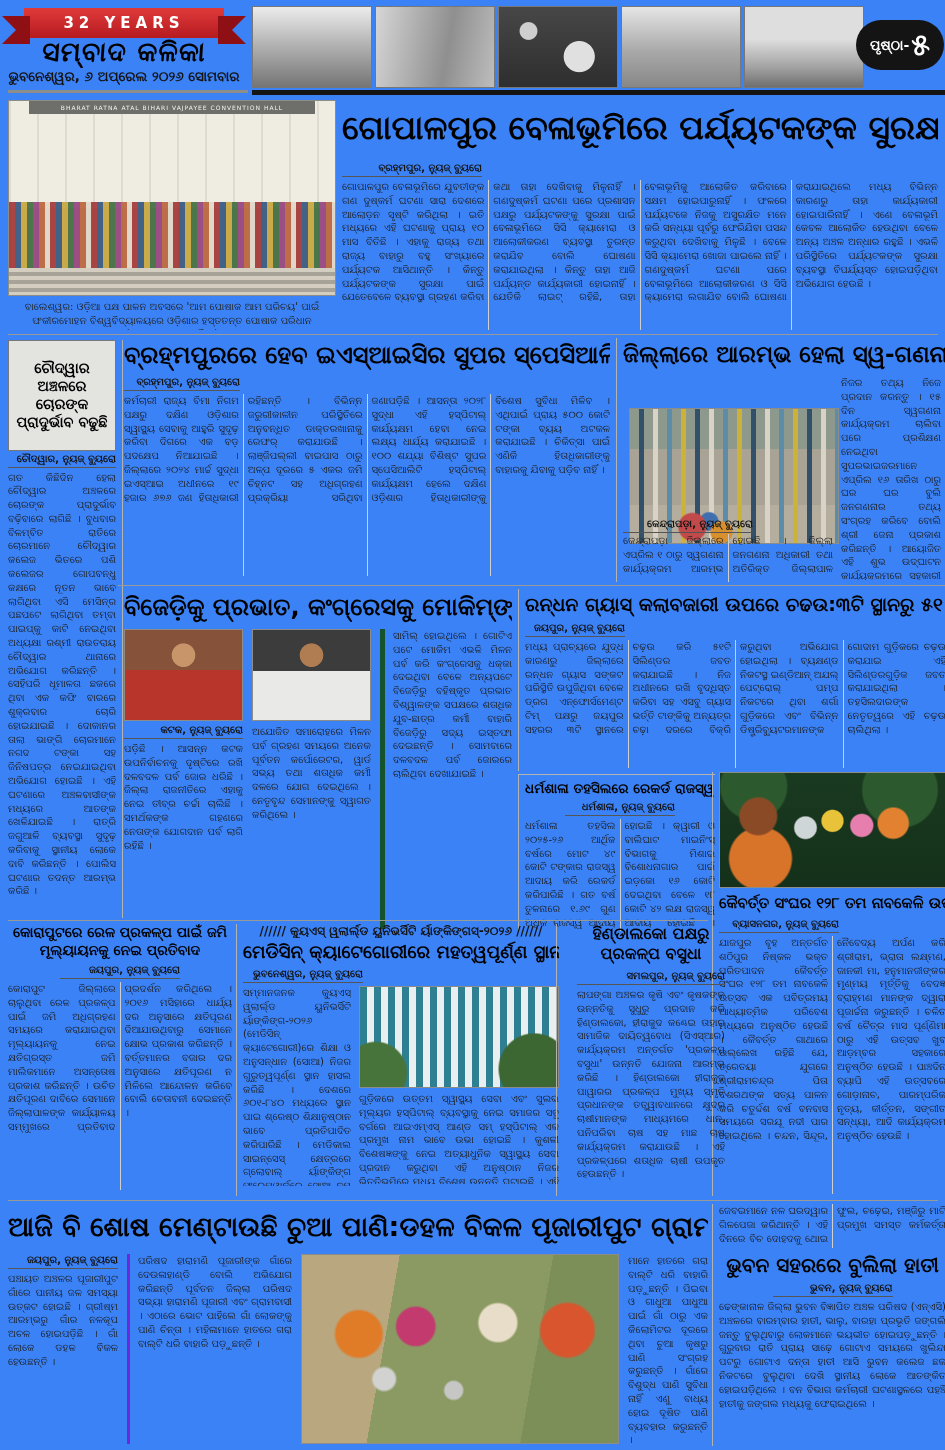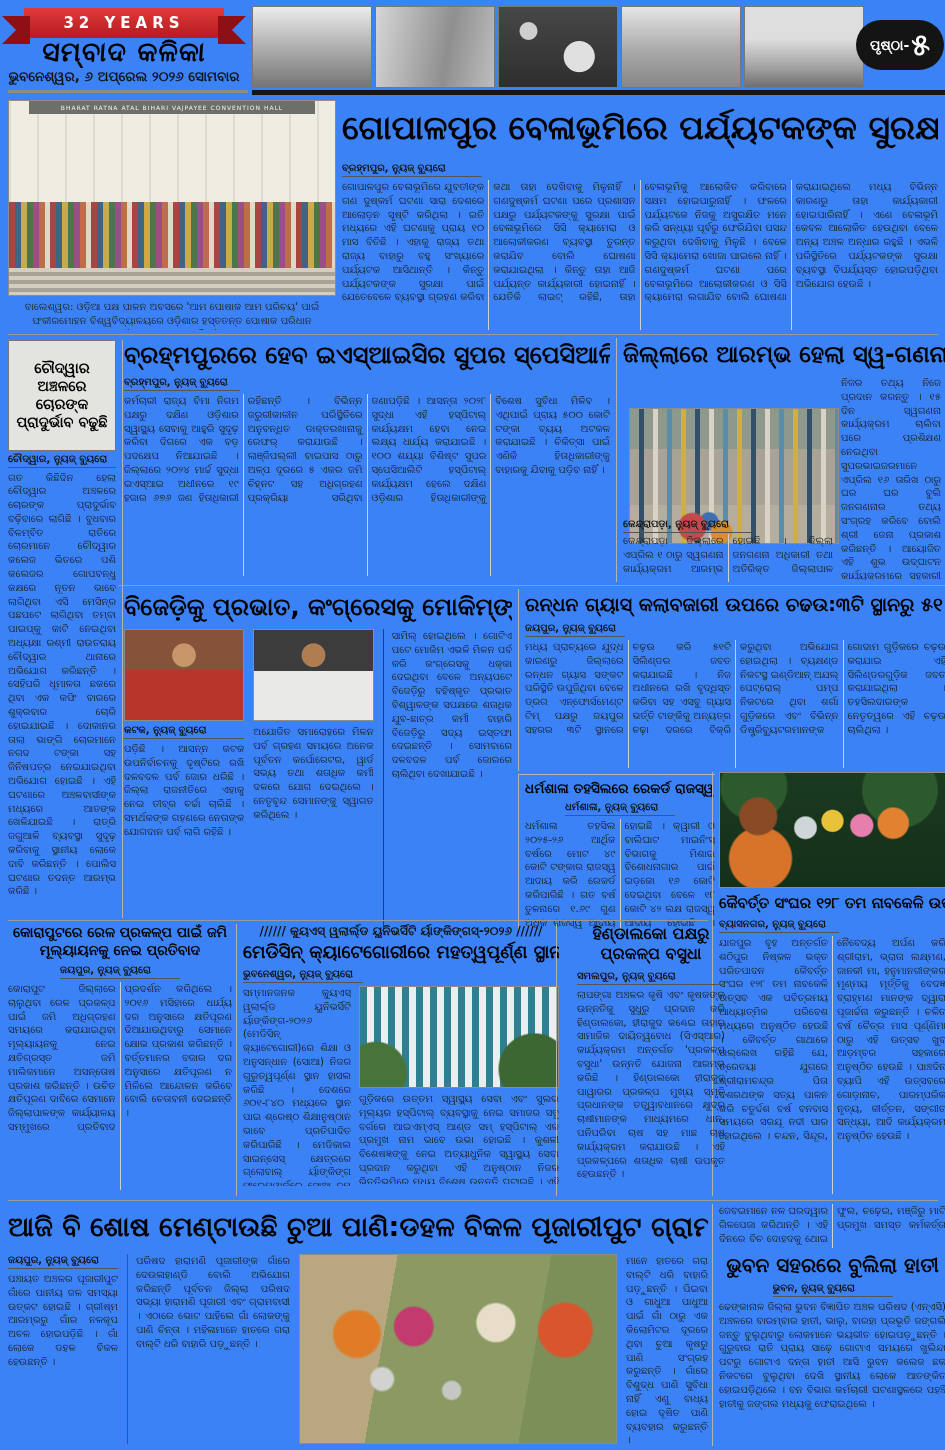--- a/index.html
+++ b/index.html
@@ -1,21 +1,21 @@
 <!DOCTYPE html>
 <html><head>
 <meta charset="utf-8">
 <style>
   html,body{margin:0;padding:0;background:#e8e8e4;}
   .page{position:relative;width:945px;height:1450px;background:#3b82f6;margin:0 auto;
         font-family:"DejaVu Sans",sans-serif;color:#131313;overflow:hidden;}
   .abs{position:absolute;}
   .hl{font-weight:bold;color:#000;text-align:center;white-space:nowrap;overflow:hidden;line-height:1.15;}
   .hl-wrap{font-weight:bold;color:#000;text-align:center;overflow:hidden;line-height:1.25;white-space:normal;}
-  .byline{font-weight:bold;font-size:10px;text-align:left;border-bottom:1px solid #555;
+  .byline{font-weight:bold;font-size:10px;text-align:right;border-bottom:1px solid #555;
           padding-bottom:2px;margin-bottom:3px;overflow:hidden;white-space:nowrap;}
   .body-txt{font-size:10px;line-height:1.38;text-align:justify;overflow:hidden;color:#1c1c1c;}
   .cols2{column-count:2;column-gap:9px;column-rule:1px solid #cfcfcb;}
   .cols4{column-count:4;column-gap:9px;column-rule:1px solid #cfcfcb;}
   .hrule{position:absolute;height:1px;background:#9a9a96;}
   .vl{border-left:1px solid #b3b3af;}
   .photo{border:1px solid #8c8c88;box-sizing:border-box;overflow:hidden;position:relative;}
   .caption{font-size:10px;text-align:center;line-height:1.35;color:#222;}
 
   
@@ -161,21 +161,21 @@
     <div style="display:flex;gap:9px;margin-top:4px;height:300px;">
       <div style="flex:1;overflow:hidden;">
         <div class="photo ph-port1" style="width:100%;height:92px;"></div>
         <div class="byline" style="margin-top:3px;">କଟକ, ନ୍ୟୁଜ୍ ବ୍ୟୁରୋ</div>
         <div class="body-txt" style="height:182px;">ପଡ଼ିଛି । ଆସନ୍ନ କଟକ ଉପନିର୍ବାଚନକୁ ଦୃଷ୍ଟିରେ ରଖି ଦଳବଦଳ ପର୍ବ ଜୋର ଧରିଛି । ଜିଲ୍ଲା ରାଜନୀତିରେ ଏହାକୁ ନେଇ ତୀବ୍ର ଚର୍ଚ୍ଚା ଚାଲିଛି । ସମର୍ଥକଙ୍କ ଗହଣରେ ନେତାଙ୍କ ଯୋଗଦାନ ପର୍ବ ଲାଗି ରହିଛି ।</div>
       </div>
       <div style="flex:1;overflow:hidden;">
         <div class="photo ph-port2" style="width:100%;height:92px;"></div>
         <div class="body-txt" style="height:200px;margin-top:4px;">ଅଯୋଜିତ ସମାରୋହରେ ମିଳନ ପର୍ବ ଗ୍ରହଣ ସମୟରେ ଅନେକ ପୂର୍ବତନ କର୍ପୋରେଟର, ୱାର୍ଡ ସଭ୍ୟ ତଥା ଶତାଧିକ କର୍ମୀ ଦଳରେ ଯୋଗ ଦେଇଥିଲେ । ନେତୃବୃନ୍ଦ ସେମାନଙ୍କୁ ସ୍ୱାଗତ କରିଥିଲେ ।</div>
       </div>
-      <div style="flex:1;overflow:hidden;border-left:1px solid #14532d;padding-left:8px;">
+      <div style="flex:1;overflow:hidden;border-left:5px solid #14532d;padding-left:8px;">
         <div class="body-txt" style="height:300px;">ସାମିଲ୍ ହୋଇଥିଲେ । ଗୋଟିଏ ପଟେ ମୋକିମ ଏଭଳି ମିଳନ ପର୍ବ କରି କଂଗ୍ରେସକୁ ଧକ୍କା ଦେଇଥିବା ବେଳେ ଅନ୍ୟପଟେ ବିଜେଡ଼ିରୁ ବହିଷ୍କୃତ ପ୍ରଭାତ ବିଶ୍ୱାଳଙ୍କ ସପକ୍ଷରେ ଶତାଧିକ ଯୁବ-ଛାତ୍ର କର୍ମୀ ବାହାରି ବିଜେଡ଼ିରୁ ସଦ୍ୟ ଇସ୍ତଫା ଦେଇଛନ୍ତି । ସୋମବାରେ ଦଳବଦଳ ପର୍ବ ଜୋରରେ ଚାଲିଥିବା ଦେଖାଯାଇଛି ।</div>
       </div>
     </div>
   </div>
 
   <div class="abs vl" style="left:518px;top:589px;width:421px;height:182px;padding-left:6px;">
     <div class="hl" style="font-size:19px;height:30px;line-height:30px;">ରନ୍ଧନ ଗ୍ୟାସ୍ କଲାବଜାରୀ ଉପରେ ଚଢଉ:୩ଟି ସ୍ଥାନରୁ ୫୧ ସିଲିଣ୍ଡର ଜବତ</div>
     <div class="byline" style="width:100px;margin-top:3px;">ଜୟପୁର, ନ୍ୟୁଜ୍ ବ୍ୟୁରୋ</div>
     <div class="body-txt cols4" style="height:128px;">ମଧ୍ୟ ପ୍ରାଚ୍ୟରେ ଯୁଦ୍ଧ କାରଣରୁ ଜିଲ୍ଲାରେ ରନ୍ଧନ ଗ୍ୟାସ ସଙ୍କଟ ପରିସ୍ଥିତି ଉପୁଜିଥିବା ବେଳେ ଡ୍ରଗ ଏନ୍‌ଫୋର୍ସମେଣ୍ଟ ଟିମ୍ ପକ୍ଷରୁ ଜୟପୁର ସହରର ୩ଟି ସ୍ଥାନରେ ଚଢ଼ଉ କରି ୫୧ଟି ସିଲିଣ୍ଡର ଜବତ କରାଯାଇଛି । ନିଜ ଅଧୀନରେ ରଖି ବୃଦ୍ଧିସ୍ତ କରିବା ସହ ଏସବୁ ଗ୍ୟାସ ଭର୍ତ୍ତି ଟାଙ୍କିକୁ ଅନ୍ୟତ୍ର ଚଢ଼ା ଦରରେ ବିକ୍ରି କରୁଥିବା ଅଭିଯୋଗ ହୋଇଥିଲା । ବ୍ୟକ୍ଷଣ୍ଡ ନିକଟସ୍ଥ ଇଣ୍ଡିଆନ୍ ଅଯଲ୍ ପେଟ୍ରୋଲ୍ ପମ୍ପ ନିକଟରେ ଥିବା ଶର୍ଗା ଗୁଡ଼ିକରେ ଏବଂ ବିଭିନ୍ନ ଡିଷ୍ଟ୍ରିବ୍ୟୁଟରମାନଙ୍କ ଗୋଦାମ ଗୁଡ଼ିକରେ ଚଢ଼ଉ କରାଯାଇ ଏହି ସିଲିଣ୍ଡରଗୁଡ଼ିକ ଜବତ କରାଯାଇଥିଲା । ତହସିଲଦାରଙ୍କ ନେତୃତ୍ୱରେ ଏହି ଚଢ଼ଉ ଚାଲିଥିଲା ।</div>
   </div>
@@ -222,21 +222,21 @@
 
   <div class="hrule" style="left:8px;top:1200px;width:930px;"></div>
 
   <div class="abs" style="left:8px;top:1204px;width:700px;height:242px;">
     <div class="hl" style="font-size:27px;height:46px;line-height:46px;">ଆଜି ବି ଶୋଷ ମେଣ୍ଟାଉଛି ଚୁଆ ପାଣି:ଡହଳ ବିକଳ ପୂଜାରୀପୁଟ ଗ୍ରାମବାସୀ</div>
     <div style="display:flex;gap:9px;margin-top:4px;height:190px;">
       <div style="width:110px;overflow:hidden;">
         <div class="byline">ଜୟପୁର, ନ୍ୟୁଜ୍ ବ୍ୟୁରୋ</div>
         <div class="body-txt" style="height:170px;">ପଞ୍ଚାୟତ ଅଞ୍ଚଳର ପୂଜାରୀପୁଟ ଗାଁରେ ପାନୀୟ ଜଳ ସମସ୍ୟା ଉତ୍କଟ ହୋଇଛି । ଗ୍ରୀଷ୍ମ ଆରମ୍ଭରୁ ଗାଁର ନଳକୂପ ଅଚଳ ହୋଇପଡ଼ିଛି । ଗାଁ ଲୋକେ ଡହଳ ବିକଳ ହେଉଛନ୍ତି ।</div>
       </div>
-      <div class="body-txt" style="width:154px;height:190px;border-left:1px solid #6d28d9;padding-left:8px;">ପରିଷଦ ହାରାମଣି ପୂଜାରୀଙ୍କ ଗାଁରେ ଦେଉଳାହାଣ୍ଡି ବୋଲି ଅଭିଯୋଗ କରିଛନ୍ତି ପୂର୍ବତନ ଜିଲ୍ଲା ପରିଷଦ ସଭ୍ୟା ହାରାମଣି ପୂଜାରୀ ଏବଂ ଗ୍ରାମବାସୀ । ଏଠାରେ ଭୋଟ ପାହିଲେ ଗାଁ ଲୋକଙ୍କୁ ପାଣି ଚିନ୍ତା । ମହିଳାମାନେ ହାତରେ ଗରା ବାଲ୍ଟି ଧରି ବାହାରି ପଡ଼ୁଛନ୍ତି ।</div>
+      <div class="body-txt" style="width:154px;height:190px;border-left:3px solid #6d28d9;padding-left:8px;">ପରିଷଦ ହାରାମଣି ପୂଜାରୀଙ୍କ ଗାଁରେ ଦେଉଳାହାଣ୍ଡି ବୋଲି ଅଭିଯୋଗ କରିଛନ୍ତି ପୂର୍ବତନ ଜିଲ୍ଲା ପରିଷଦ ସଭ୍ୟା ହାରାମଣି ପୂଜାରୀ ଏବଂ ଗ୍ରାମବାସୀ । ଏଠାରେ ଭୋଟ ପାହିଲେ ଗାଁ ଲୋକଙ୍କୁ ପାଣି ଚିନ୍ତା । ମହିଳାମାନେ ହାତରେ ଗରା ବାଲ୍ଟି ଧରି ବାହାରି ପଡ଼ୁଛନ୍ତି ।</div>
       <div class="photo ph-water" style="width:318px;height:190px;"></div>
       <div class="body-txt" style="flex:1;height:190px;">ମାନେ ହାତରେ ଗରା ବାଲ୍ଟି ଧରି ବାହାରି ପଡ଼ୁଛନ୍ତି । ପିଇବା ଓ ଗାଧୁଆ ପାଧୁଆ ପାଇଁ ଗାଁ ଠାରୁ ଏକ କିଲୋମିଟର ଦୂରରେ ଥିବା ଚୁଆ କୃଷରୁ ପାଣି ସଂଗ୍ରହ କରୁଛନ୍ତି । ଗାଁରେ ବିଶୁଦ୍ଧ ପାଣି ସୁବିଧା ନାହିଁ ଏଣୁ ବାଧ୍ୟ ହୋଇ ଦୂଷିତ ପାଣି ବ୍ୟବହାର କରୁଛନ୍ତି ।</div>
     </div>
   </div>
 
   <div class="abs vl" style="left:712px;top:1204px;width:227px;height:242px;padding-left:6px;">
     <div class="body-txt cols2" style="height:44px;">ଜେବଇମାନେ ନଳ ଘରଦ୍ୱାର ଗିଳପେଜା କରିଥାନ୍ତି । ଏହି ଦିନରେ ବିଚ ଦୋହଦକୁ ଥୋଇ ଫୁଲ, ଚଢ଼େଇ, ମଞ୍ଜିରୁ ମାଟି ପ୍ରମୁଖ ସମସ୍ତ କର୍ମକର୍ତ୍ତା କାର୍ଯ୍ୟକ୍ରମରେ ଉପସ୍ଥିତ ରହି ସହଯୋଗ କରୁଛନ୍ତି ।</div>
     <div class="hl" style="font-size:20px;height:30px;line-height:30px;margin-top:2px;">ଭୁବନ ସହରରେ ବୁଲିଲା ହାତୀ</div>
     <div class="byline" style="width:120px;margin:2px auto 3px auto;">ଭୁବନ, ନ୍ୟୁଜ୍ ବ୍ୟୁରୋ</div>
     <div class="body-txt" style="height:146px;">ଢେଙ୍କାନାଳ ଜିଲ୍ଲା ଭୁବନ ବିଜ୍ଞାପିତ ଅଞ୍ଚଳ ପରିଷଦ (ଏନ୍‌ଏସି) ଅଞ୍ଚଳରେ ବାରମ୍ବାର ହାତୀ, ଭାଲୁ, ବାରହା ପ୍ରଭୃତି ଜଙ୍ଗଲି ଜନ୍ତୁ ବୁଲୁଥିବାରୁ ଲୋକମାନେ ଭୟଭୀତ ହୋଇପଡ଼ୁଛନ୍ତି । ଗୁରୁବାର ରାତି ପ୍ରାୟ ସାଢ଼େ ଗୋଟାଏ ସମୟରେ ଖୁଲିନ୍ଦା ପଟରୁ ଗୋଟାଏ ଦନ୍ତା ହାତୀ ଆସି ଭୁବନ କଲେଜ ଛକ ନିକଟରେ ବୁଲୁଥିବା ଦେଖି ସ୍ଥାନୀୟ ଲୋକେ ଆତଙ୍କିତ ହୋଇପଡ଼ିଥିଲେ । ବନ ବିଭାଗ କର୍ମଚାରୀ ଘଟଣାସ୍ଥଳରେ ପହଞ୍ଚି ହାତୀକୁ ଜଙ୍ଗଲ ମଧ୍ୟକୁ ଫେରାଇଥିଲେ ।</div>

